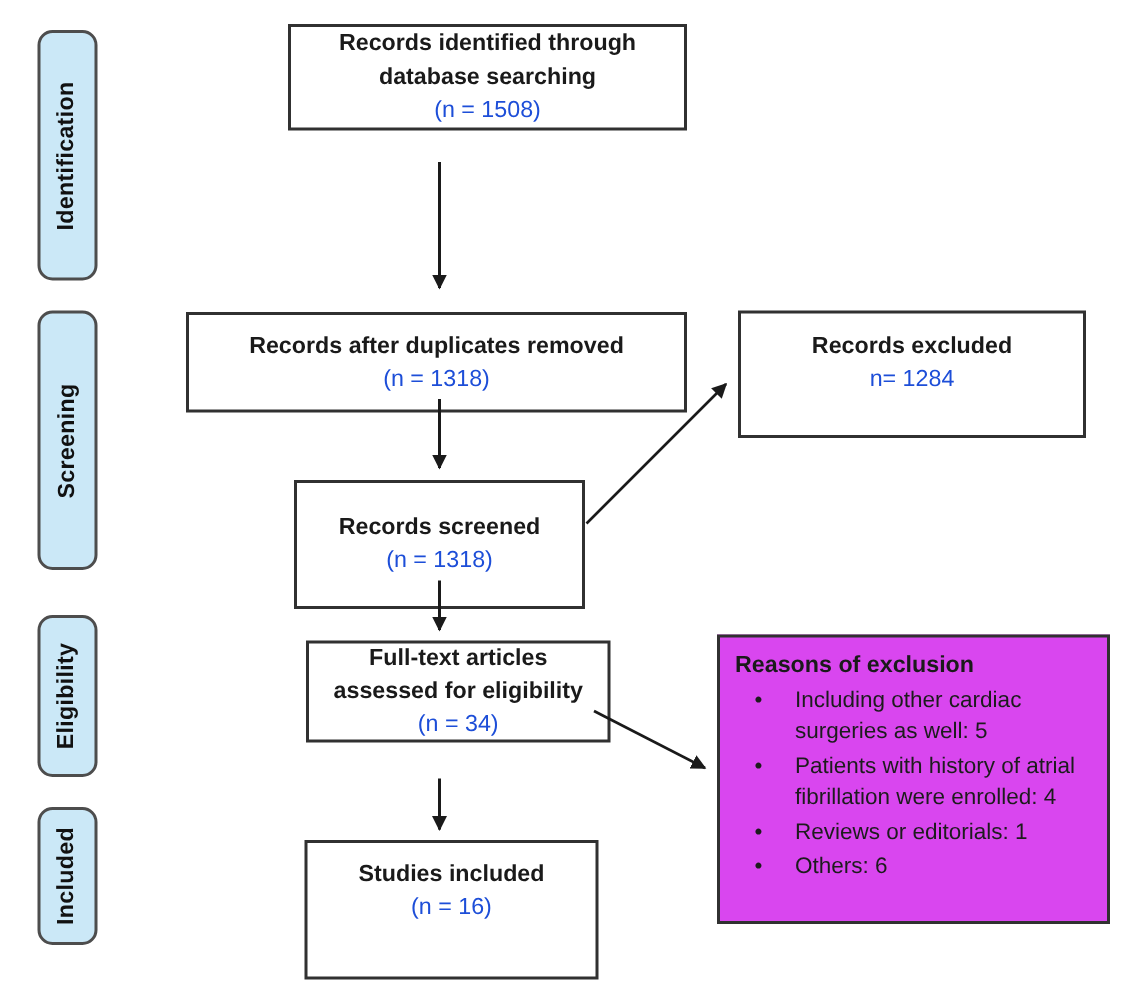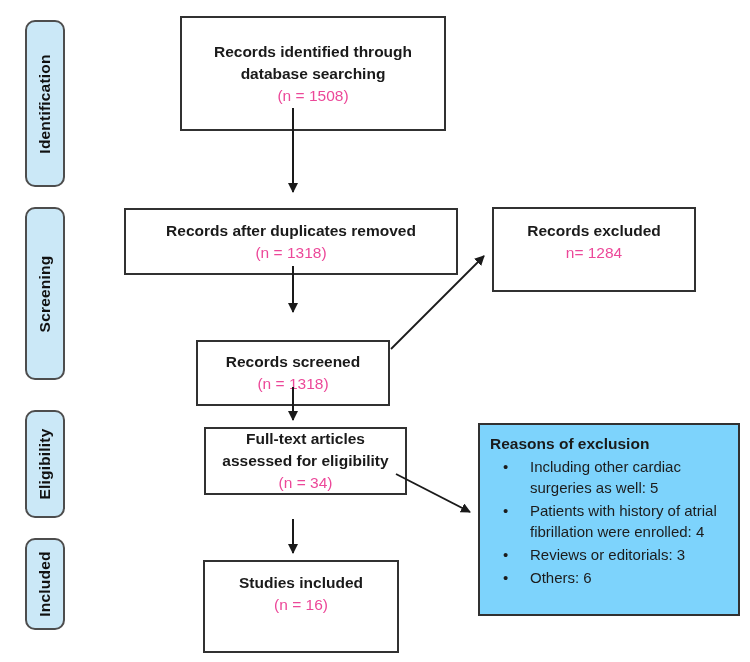--- a/index.html
+++ b/index.html
@@ -17,24 +17,24 @@
     transform:rotate(-90deg);white-space:nowrap;
     font-weight:700;font-size:15.5px;color:#111;letter-spacing:.2px;
   }
   
   .box{
     position:absolute;background:#ffffff;border:2px solid #313131;box-sizing:border-box;
     display:flex;flex-direction:column;align-items:center;justify-content:center;
     text-align:center;line-height:22px;font-size:15.5px;
   }
   .box .b{font-weight:700;color:#1a1a1a;}
-  .box .n{font-weight:400;color:#ec4899;}
+  .box .n{font-weight:400;color:#1d4ed8;}
   
   .reasons{
-    position:absolute;background:#7dd3fc;border:2px solid #313131;box-sizing:border-box;
+    position:absolute;background:#d946ef;border:2px solid #313131;box-sizing:border-box;
     padding:8px 8px 8px 10px;font-size:15px;line-height:21px;text-align:left;
   }
   .reasons .title{font-weight:700;font-size:15.5px;margin-bottom:2px;color:#1a1a1a;}
   .reasons .li{display:flex;align-items:flex-start;margin-top:2px;justify-content:flex-end;}
   .reasons .marker{flex:0 0 27px;margin-left:13px;}
   .reasons .marker::before{content:"\2022";font-size:15px;}
   .reasons .li-text{flex:1;}
   #arrows{position:absolute;left:0;top:0;pointer-events:none;}
 </style>
 </head>
@@ -48,37 +48,37 @@
   <div class="stage" style="top:207px;height:173px;">
     <span>Screening</span>
   </div>
   <div class="stage" style="top:410px;height:108px;">
     <span>Eligibility</span>
   </div>
   <div class="stage" style="top:538px;height:92px;">
     <span>Included</span>
   </div>
 
-  <div class="box" style="left:180px;top:16px;width:266px;height:115px;">
+  <div class="box" style="left:192px;top:16px;width:266px;height:71px;justify-content:space-between;">
     <div class="b">Records identified through</div>
     <div class="b">database searching</div>
     <div class="n">(n = 1508)</div>
   </div>
 
   <div class="box" style="left:124px;top:208px;width:334px;height:67px;">
     <div class="b">Records after duplicates removed</div>
     <div class="n">(n = 1318)</div>
   </div>
 
-  <div class="box" style="left:196px;top:320px;width:194px;height:66px;margin-top:20px;">
+  <div class="box" style="left:196px;top:320px;width:194px;height:86px;">
     <div class="b">Records screened</div>
     <div class="n">(n = 1318)</div>
   </div>
 
-  <div class="box" style="left:492px;top:207px;width:204px;height:85px;padding-bottom:16px;">
+  <div class="box" style="left:492px;top:207px;width:232px;height:85px;padding-bottom:16px;">
     <div class="b">Records excluded</div>
     <div class="n">n= 1284</div>
   </div>
 
   <div class="box" style="left:204px;top:427px;width:203px;height:68px;">
     <div class="b">Full-text articles</div>
     <div class="b">assessed for eligibility</div>
     <div class="n">(n = 34)</div>
   </div>
 
@@ -92,21 +92,21 @@
     <div class="li">
       <span class="marker"></span>
       <span class="li-text">Including other cardiac surgeries as well: 5</span>
     </div>
     <div class="li">
       <span class="marker"></span>
       <span class="li-text">Patients with history of atrial fibrillation were enrolled: 4</span>
     </div>
     <div class="li">
       <span class="marker"></span>
-      <span class="li-text">Reviews or editorials: 3</span>
+      <span class="li-text">Reviews or editorials: 1</span>
     </div>
     <div class="li">
       <span class="marker"></span>
       <span class="li-text">Others: 6</span>
     </div>
   </div>
 
   <svg id="arrows" width="750" height="662" viewBox="0 0 750 662">
     <defs>
       <marker id="ah" markerUnits="userSpaceOnUse" markerWidth="12" markerHeight="12" refX="9" refY="5" orient="auto">

